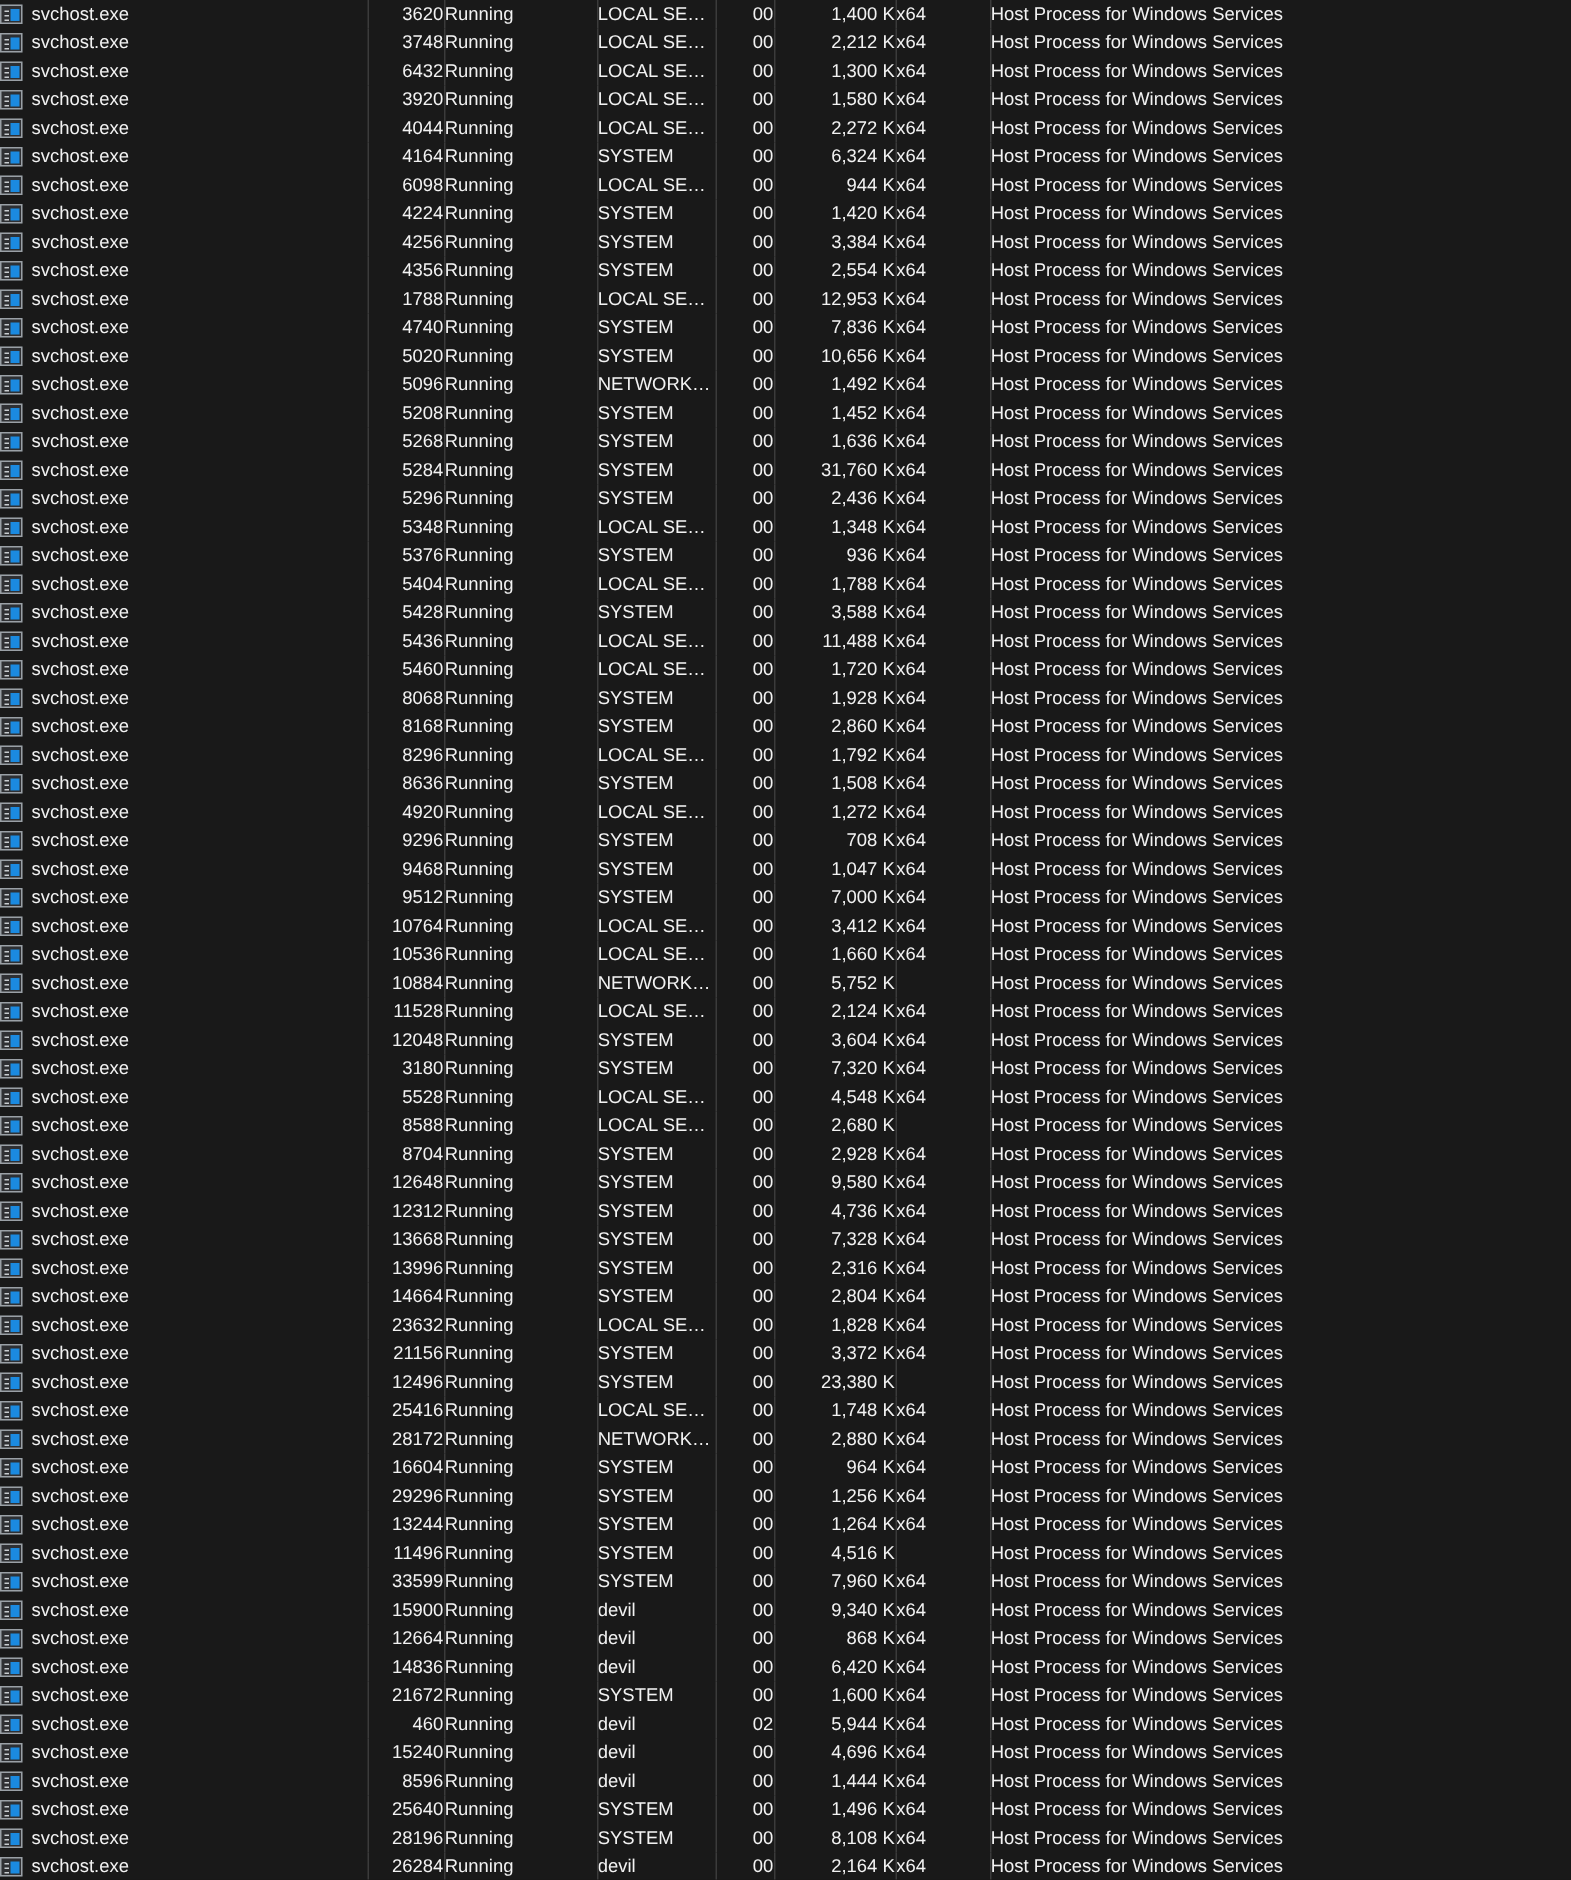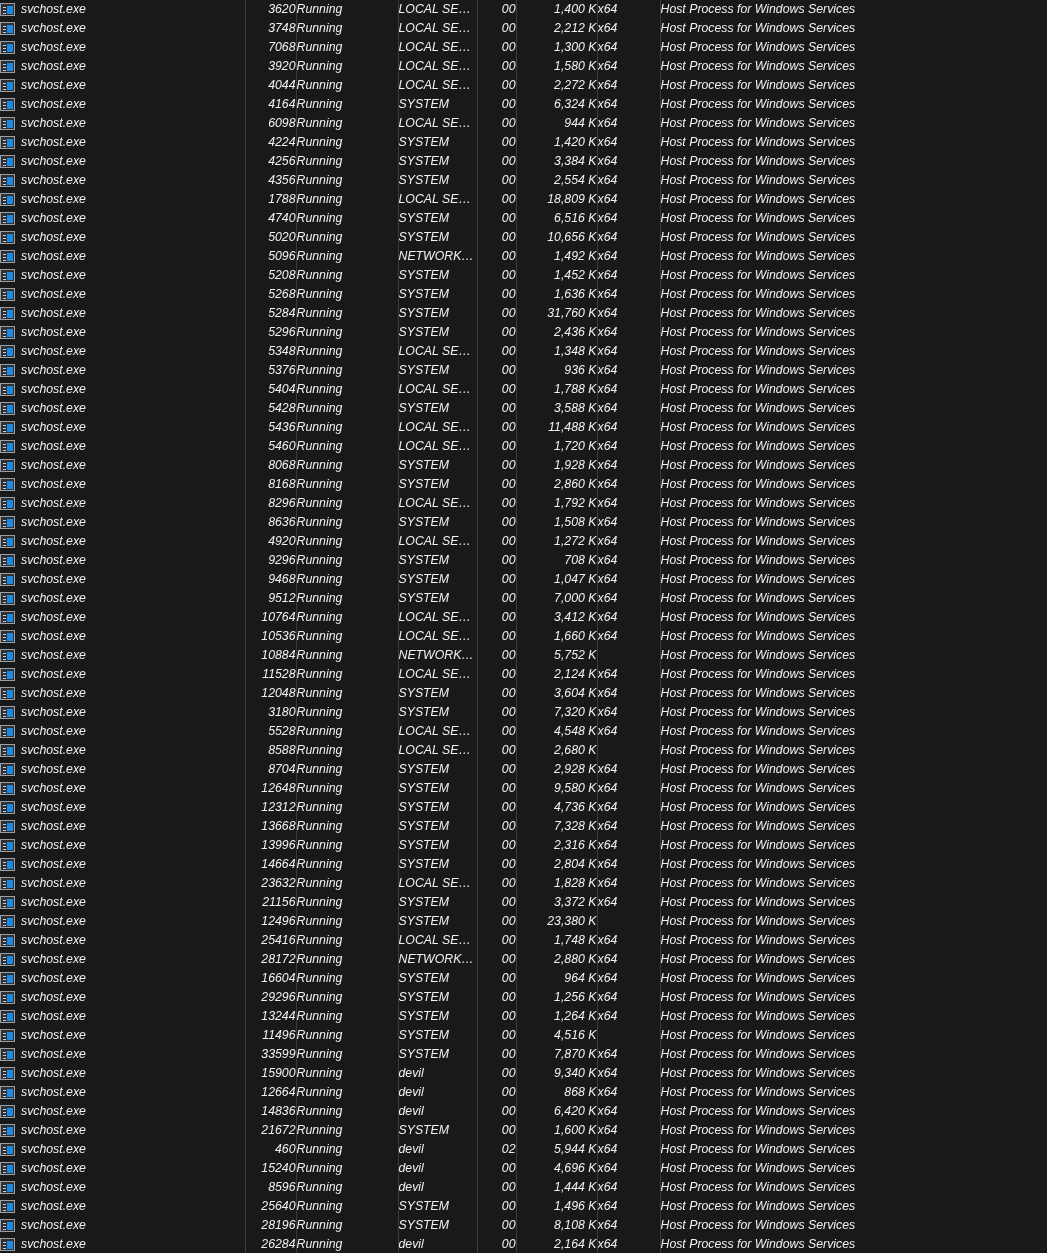--- a/index.html
+++ b/index.html
@@ -13,21 +13,20 @@
     overflow: hidden;
     font-family: "Liberation Sans", sans-serif;
     color: #ffffff;
     -webkit-font-smoothing: antialiased;
   }
 
   #process-table {
     width: 1047px;
     border-collapse: collapse;
     table-layout: fixed;
-    font-style: italic;
   }
 
   #process-table tr {
     height: 19px;
   }
 
   #process-table td {
     height: 19px;
     line-height: 19px;
     padding: 0;
@@ -192,21 +191,21 @@
             <span class="proc-icon">
               <span class="frame"></span>
               <span class="bar1"></span>
               <span class="bar2"></span>
               <span class="bar3"></span>
               <span class="blue"></span>
             </span>
             <span class="proc-name">svchost.exe</span>
           </div>
         </td>
-        <td class="c-pid sep-left">7068</td>
+        <td class="c-pid sep-left">6432</td>
         <td class="c-status sep-left">Running</td>
         <td class="c-user sep-left">LOCAL SE…</td>
         <td class="c-cpu sep-left">00</td>
         <td class="c-mem sep-left">1,300 K</td>
         <td class="c-arch sep-left">x64</td>
         <td class="c-desc sep-left">Host Process for Windows Services</td>
       </tr>
       <tr>
         <td class="c-name">
           <div class="name-cell">
@@ -364,42 +363,42 @@
               <span class="bar3"></span>
               <span class="blue"></span>
             </span>
             <span class="proc-name">svchost.exe</span>
           </div>
         </td>
         <td class="c-pid sep-left">1788</td>
         <td class="c-status sep-left">Running</td>
         <td class="c-user sep-left">LOCAL SE…</td>
         <td class="c-cpu sep-left">00</td>
-        <td class="c-mem sep-left">18,809 K</td>
+        <td class="c-mem sep-left">12,953 K</td>
         <td class="c-arch sep-left">x64</td>
         <td class="c-desc sep-left">Host Process for Windows Services</td>
       </tr>
       <tr>
         <td class="c-name">
           <div class="name-cell">
             <span class="proc-icon">
               <span class="frame"></span>
               <span class="bar1"></span>
               <span class="bar2"></span>
               <span class="bar3"></span>
               <span class="blue"></span>
             </span>
             <span class="proc-name">svchost.exe</span>
           </div>
         </td>
         <td class="c-pid sep-left">4740</td>
         <td class="c-status sep-left">Running</td>
         <td class="c-user sep-left">SYSTEM</td>
         <td class="c-cpu sep-left">00</td>
-        <td class="c-mem sep-left">6,516 K</td>
+        <td class="c-mem sep-left">7,836 K</td>
         <td class="c-arch sep-left">x64</td>
         <td class="c-desc sep-left">Host Process for Windows Services</td>
       </tr>
       <tr>
         <td class="c-name">
           <div class="name-cell">
             <span class="proc-icon">
               <span class="frame"></span>
               <span class="bar1"></span>
               <span class="bar2"></span>
@@ -1309,21 +1308,21 @@
               <span class="bar3"></span>
               <span class="blue"></span>
             </span>
             <span class="proc-name">svchost.exe</span>
           </div>
         </td>
         <td class="c-pid sep-left">33599</td>
         <td class="c-status sep-left">Running</td>
         <td class="c-user sep-left">SYSTEM</td>
         <td class="c-cpu sep-left">00</td>
-        <td class="c-mem sep-left">7,870 K</td>
+        <td class="c-mem sep-left">7,960 K</td>
         <td class="c-arch sep-left">x64</td>
         <td class="c-desc sep-left">Host Process for Windows Services</td>
       </tr>
       <tr>
         <td class="c-name">
           <div class="name-cell">
             <span class="proc-icon">
               <span class="frame"></span>
               <span class="bar1"></span>
               <span class="bar2"></span>

